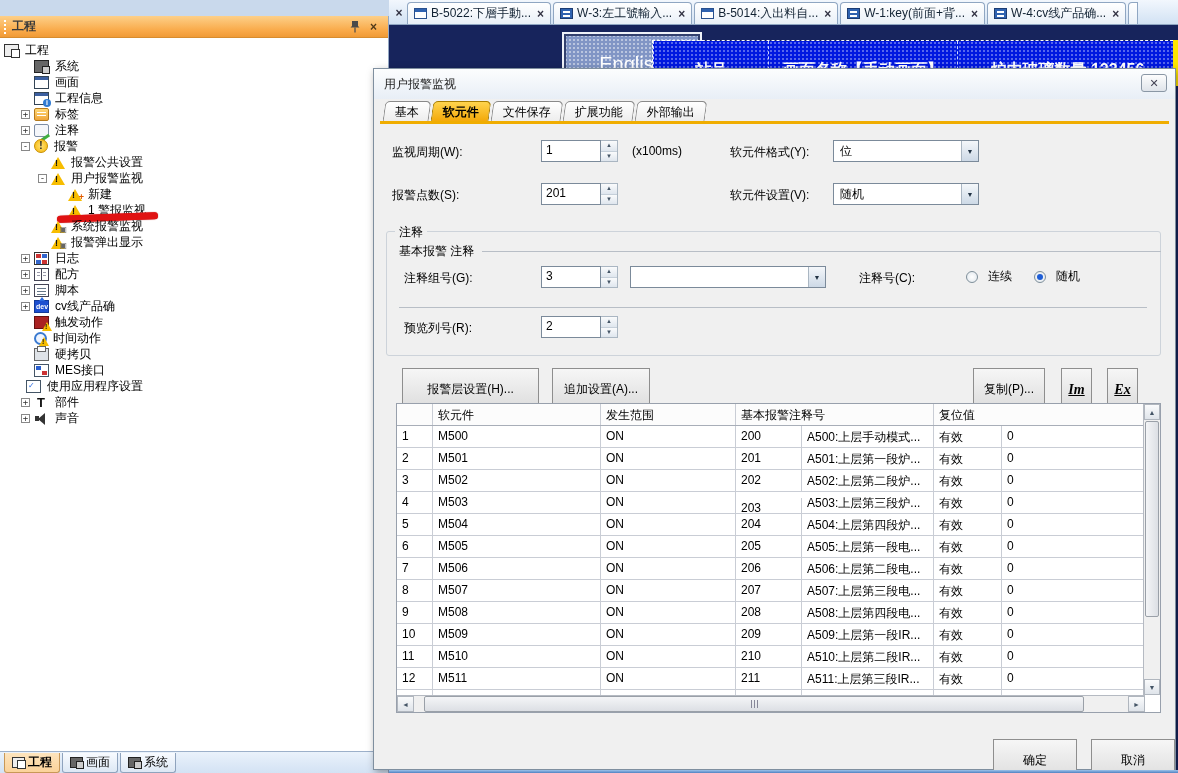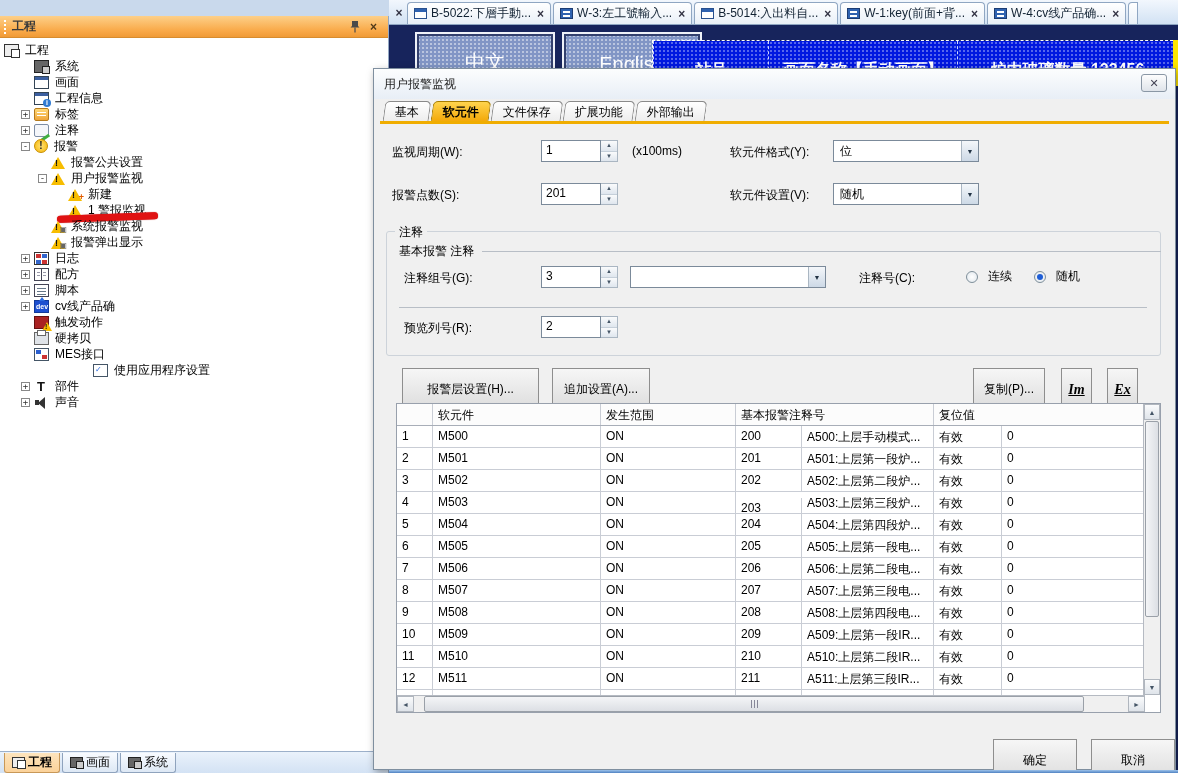--- a/index.html
+++ b/index.html
@@ -287,29 +287,36 @@
       </div>
       <div class="trow" style="padding-left: 21px;">
         <span class="tspace"></span>
         <span class="ic ic-trigger">
           <span class="mini-warn"></span>
         </span>
         <span class="tlabel">触发动作</span>
       </div>
       <div class="trow" style="padding-left: 21px;">
         <span class="tspace"></span>
+        <span class="ic ic-time">
+          <span class="mini-warn"></span>
+        </span>
+        <span class="tlabel">时间动作</span>
+      </div>
+      <div class="trow" style="padding-left: 21px;">
+        <span class="tspace"></span>
         <span class="ic ic-hardcopy"></span>
         <span class="tlabel">硬拷贝</span>
       </div>
       <div class="trow" style="padding-left: 21px;">
         <span class="tspace"></span>
         <span class="ic ic-mes"></span>
         <span class="tlabel">MES接口</span>
       </div>
-      <div class="trow" style="padding-left: 36px; margin-left: 44px;">
+      <div class="trow" style="padding-left: 13px;">
         <span class="tspace"></span>
         <span class="ic ic-app"></span>
         <span class="tlabel">使用应用程序设置</span>
       </div>
       <div class="trow" style="padding-left: 21px;">
         <span class="texp">+</span>
         <span class="ic ic-parts"></span>
         <span class="tlabel">部件</span>
       </div>
       <div class="trow" style="padding-left: 21px;">
@@ -362,21 +369,20 @@
     </div>
     <div class="dtab">
       <span class="ti ti-win"></span>
       <span>W-4:cv线产品确...</span>
       <span class="x">×</span>
     </div>
     <div class="dtab-sliver"></div>
   </div>
 
 <div id="canvas" class="abs">
-  <div class="hmi-btn" id="hmi-btn-0" style="left:26px; width:140px;">中文</div>
   <div class="hmi-btn" id="hmi-btn-1" style="left:173px; width:140px;">English</div>
   <div id="hmi-row">
       <div class="hmi-cell" style="width: 22%;">站号</div>
       <div class="hmi-cell" style="width: 36%;">画面名称【手动画面】</div>
       <div class="hmi-cell" style="width: 42%;">炉内玻璃数量    123456</div>
     </div>
   <div id="hmi-sliver"></div>
 </div>
 <div id="bottom-edge" class="abs"></div>
 

